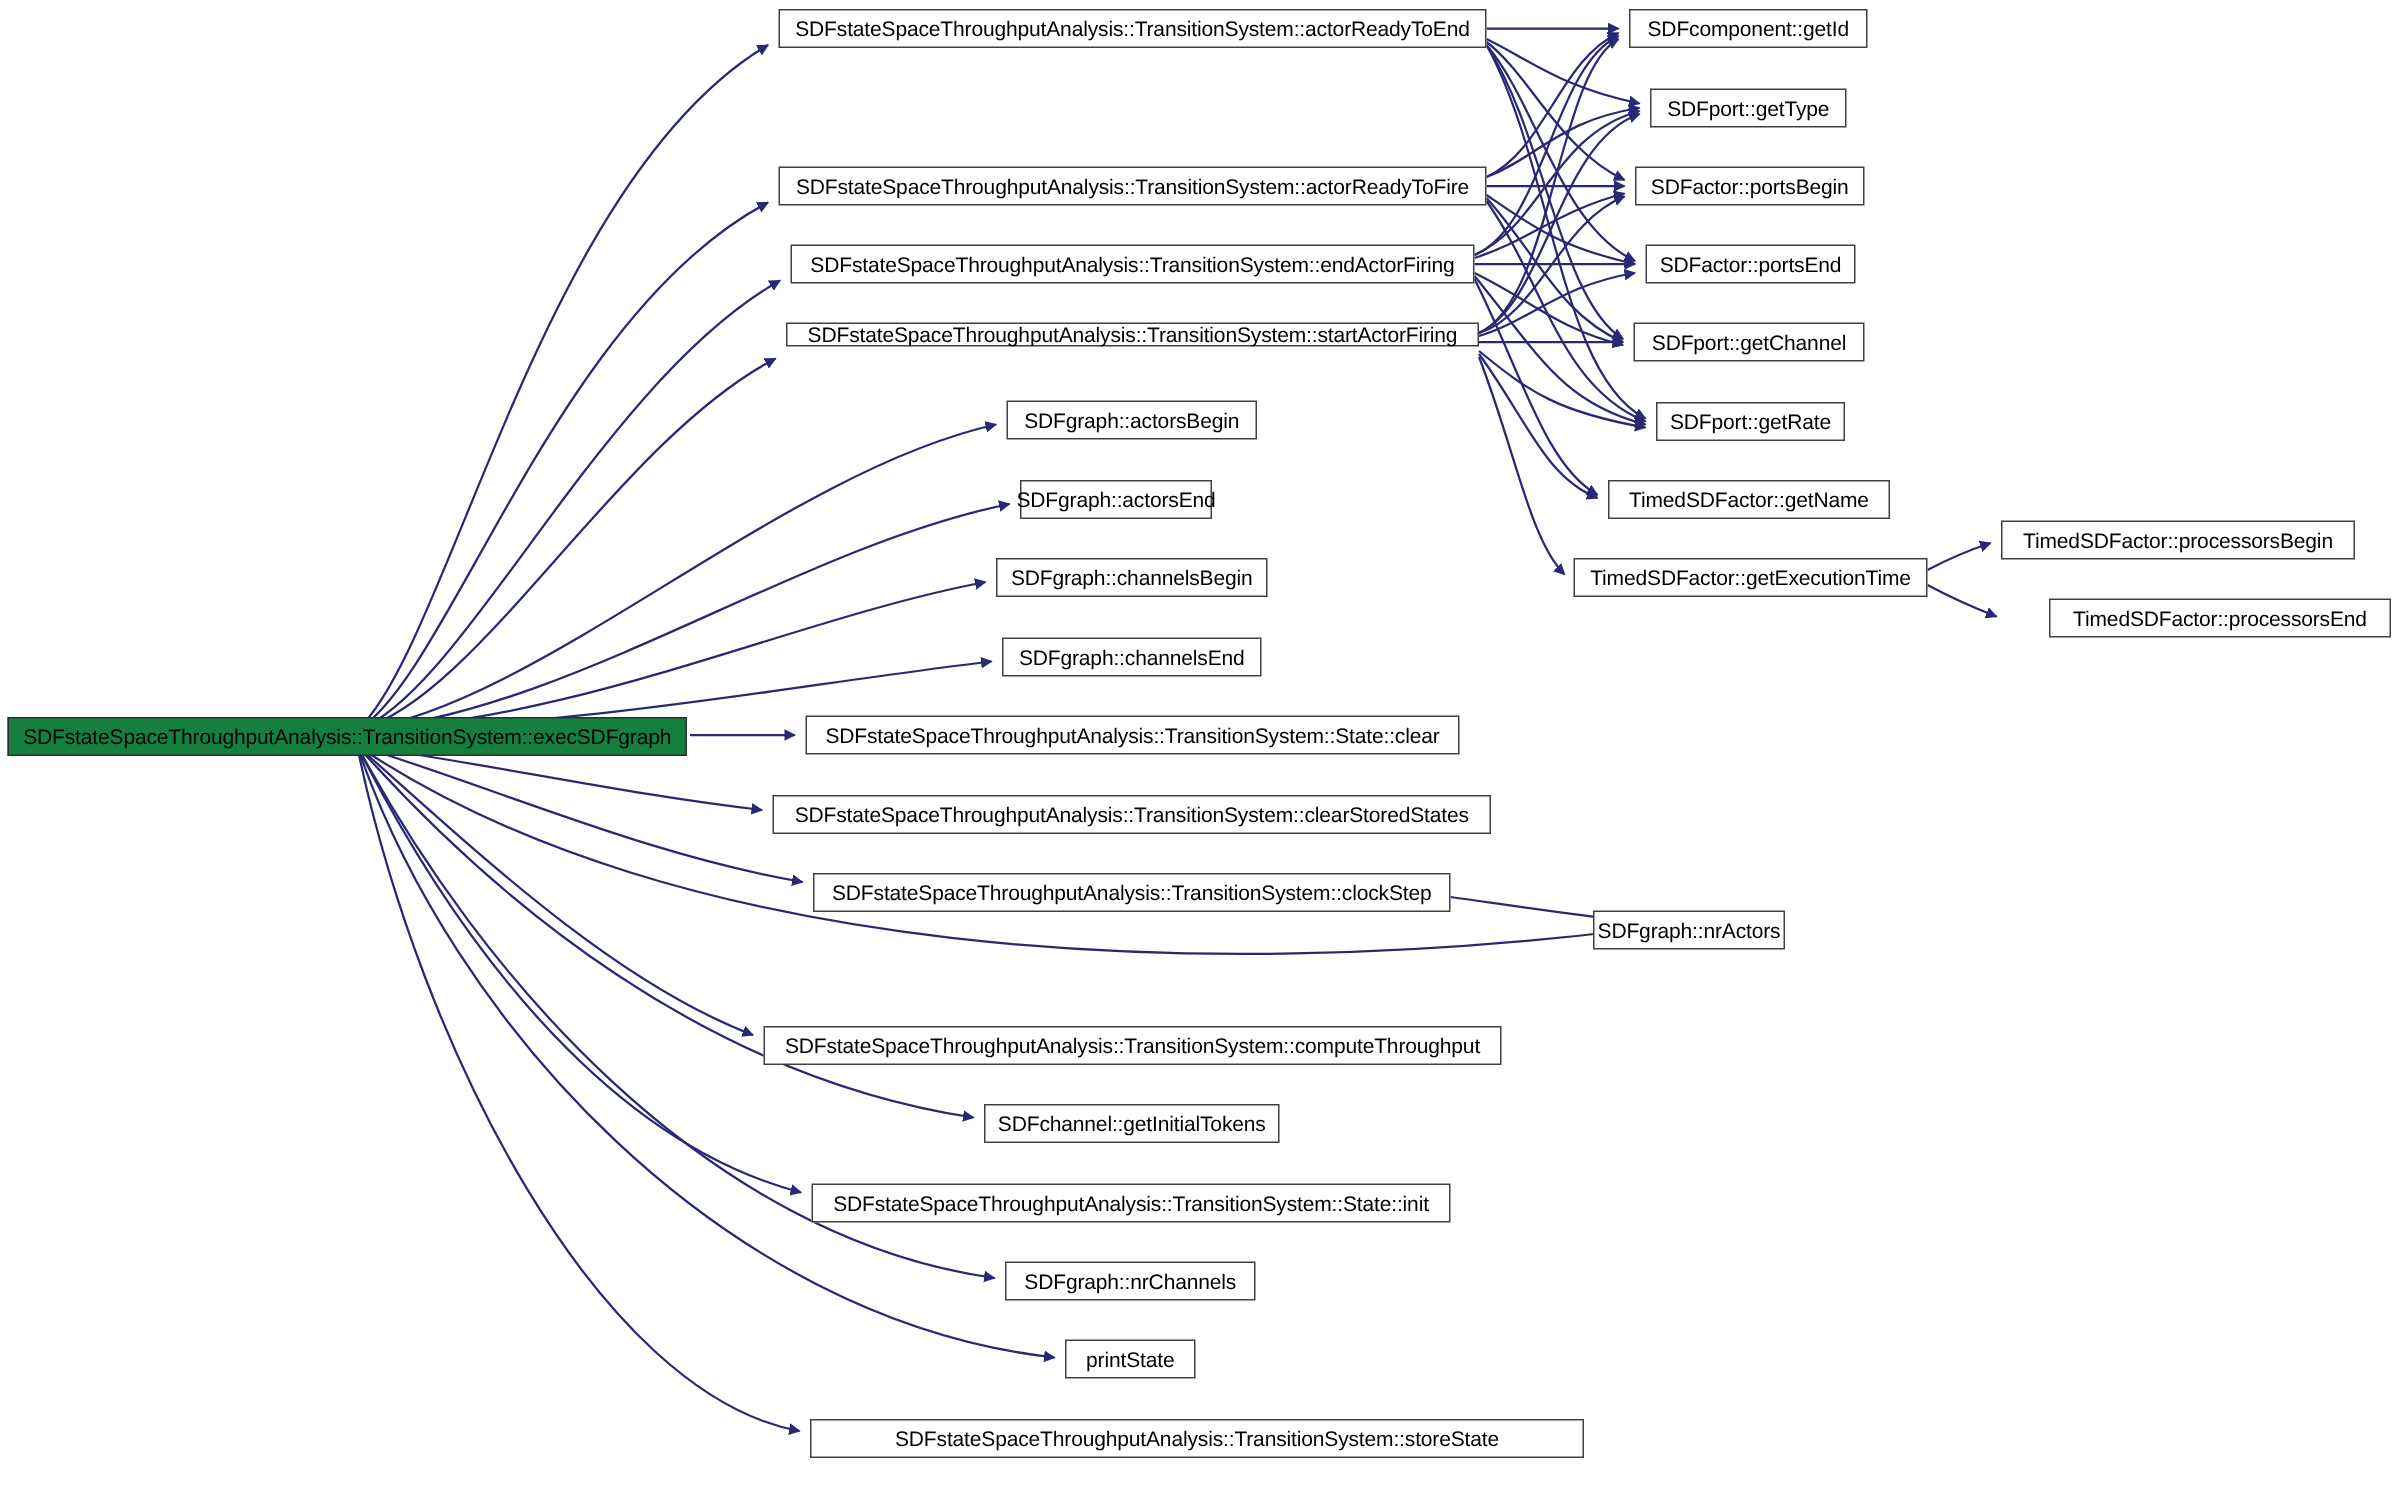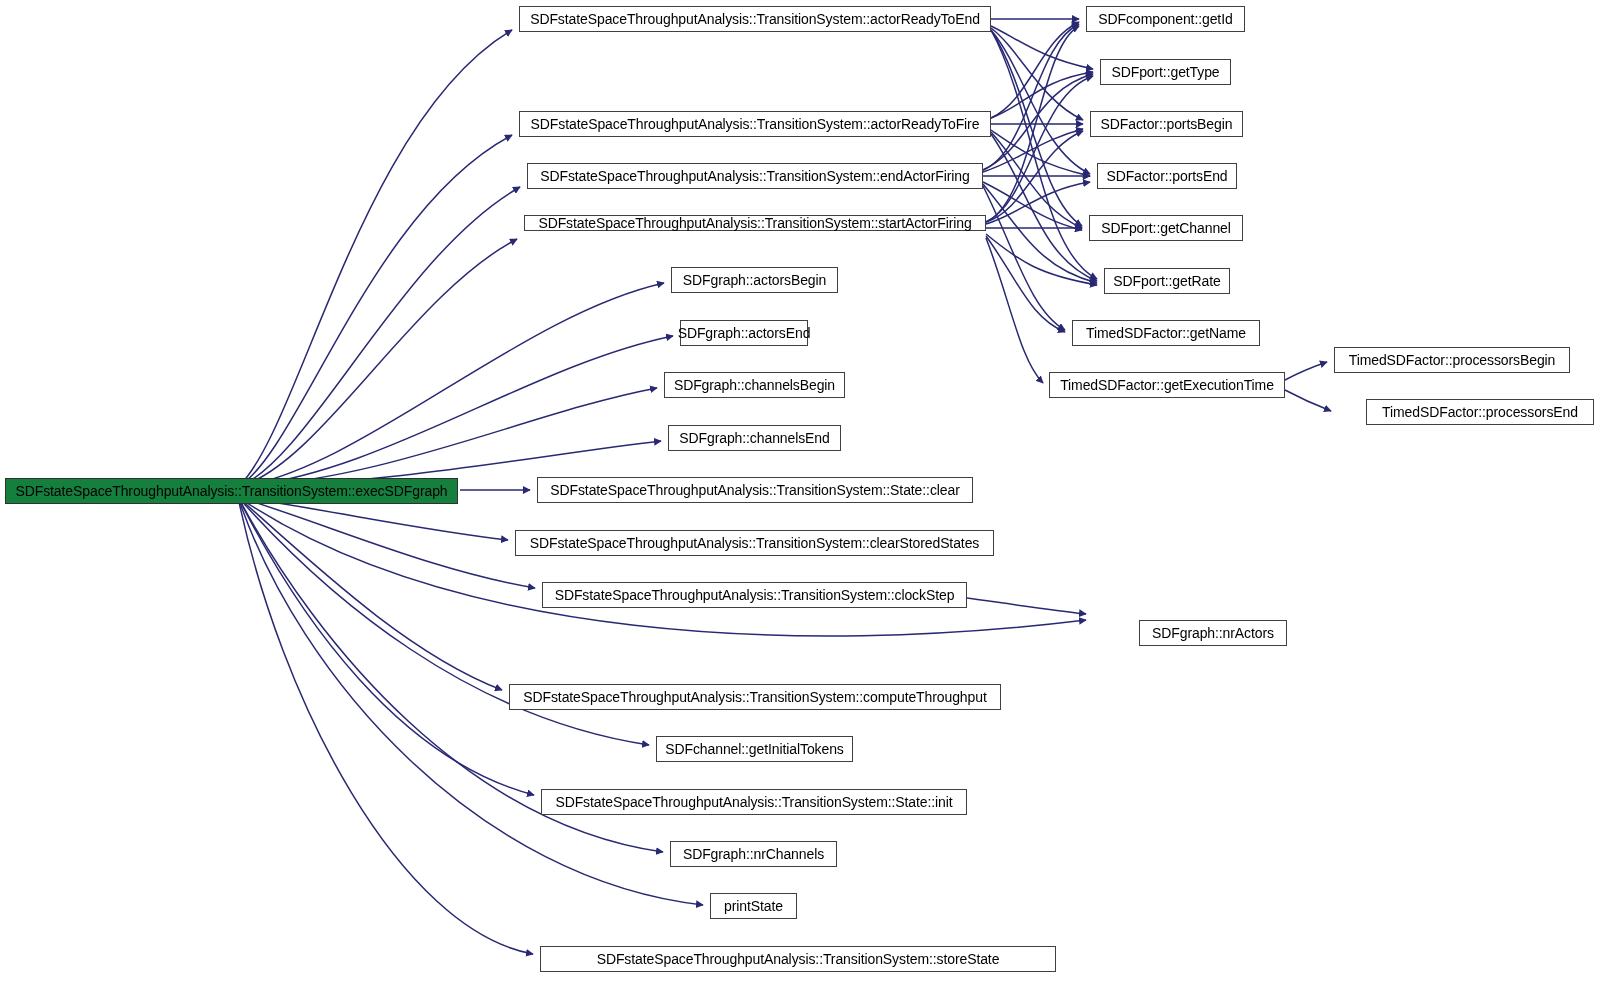--- a/index.html
+++ b/index.html
@@ -186,17 +186,17 @@
       </div>
       <div class="node" style="left: 1049px; top: 372px; width: 236px; height: 26px;">
         <span class="node-label">TimedSDFactor::getExecutionTime</span>
       </div>
       <div class="node" style="left: 1334px; top: 347px; width: 236px; height: 26px;">
         <span class="node-label">TimedSDFactor::processorsBegin</span>
       </div>
       <div class="node" style="left: 1338px; top: 399px; width: 228px; height: 26px; margin-left: 28px;">
         <span class="node-label">TimedSDFactor::processorsEnd</span>
       </div>
-      <div class="node" style="left: 1139px; top: 607px; width: 148px; height: 26px; margin-top: 13px;">
+      <div class="node" style="left: 1062px; top: 607px; width: 128px; height: 26px;">
         <span class="node-label">SDFgraph::nrActors</span>
       </div>
     </div>
 </div>
 
 </body></html>

